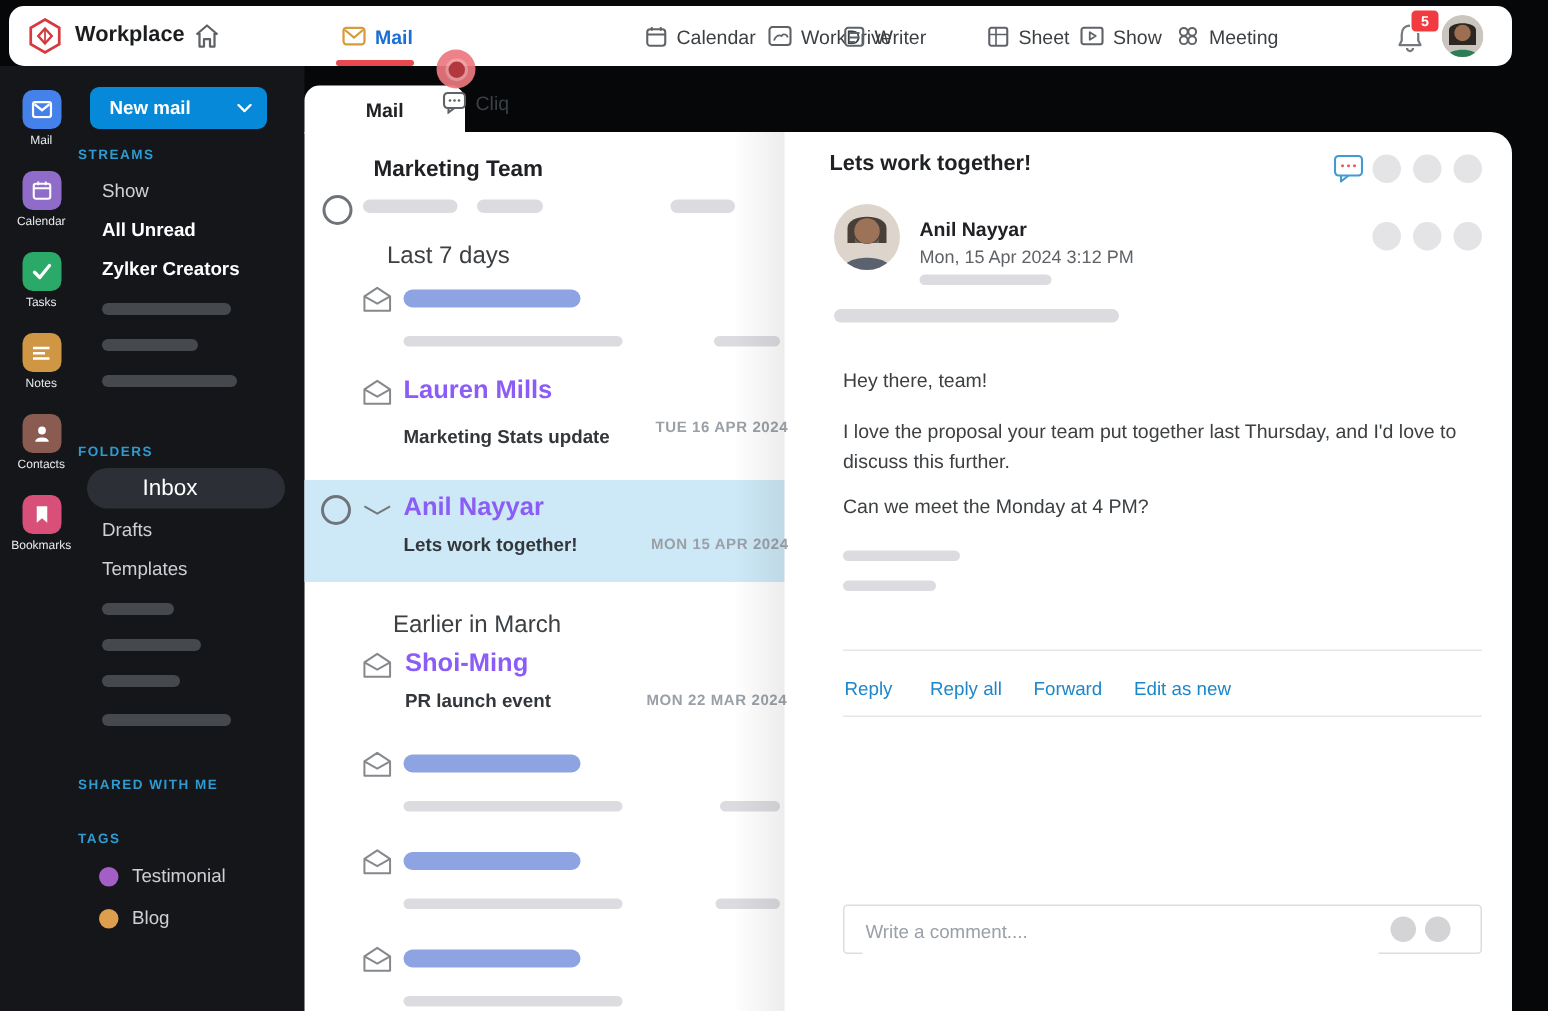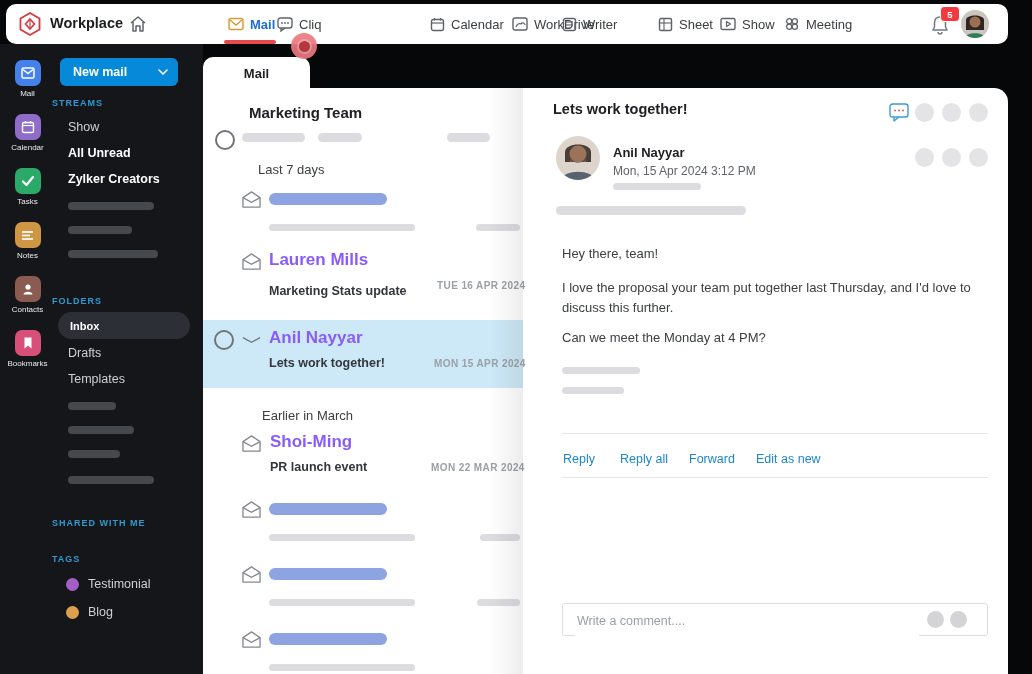--- a/index.html
+++ b/index.html
@@ -32,36 +32,36 @@
   .rail-label{font-size:8px;color:#e8eaed;margin-top:3px;display:block;}
 
   .newmail-btn{position:absolute;left:60px;top:58px;width:118px;height:28px;background:#0689d8;border-radius:6px;
                display:flex;align-items:center;justify-content:space-between;padding:0 10px 0 13px;box-sizing:border-box;cursor:pointer;}
   .newmail-btn span{color:#fff;font-size:12.5px;font-weight:bold;}
   .sb-label{position:absolute;left:52px;font-size:9px;font-weight:bold;color:#2f9ad0;letter-spacing:1px;}
   .sb-item{position:absolute;left:68px;font-size:12.5px;color:#cdd0d4;cursor:pointer;}
   .sb-item.bold{color:#fff;font-weight:bold;}
   .inbox-pill{position:absolute;left:58px;top:312px;width:132px;height:27px;background:#2c3036;border-radius:14px;
               display:flex;align-items:center;padding-left:12px;box-sizing:border-box;cursor:pointer;}
-  .inbox-pill span{color:#fff;font-size:11px;font-weight:bold;}
+  .inbox-pill span{color:#fff;font-size:15px;font-weight:normal;margin-left:25px;}
   .bar{position:absolute;background:#dcdce0;border-radius:99px;height:7px;}
   .bar.dark{background:#45494e;height:8px;}
   .bar.blue{background:#8ea4e2;height:12px;border-radius:7px;}
   .tag-dot{position:absolute;width:13px;height:13px;border-radius:50%;}
 
   
   .card{position:absolute;left:203px;top:88px;width:805px;height:586px;background:#fff;border-radius:0 14px 0 0;z-index:1;}
   .tab{position:absolute;left:203px;top:57px;width:107px;height:32px;background:#fff;border-radius:10px 10px 0 0;
        display:flex;align-items:center;justify-content:center;z-index:2;cursor:pointer;}
   .tab span{font-size:13px;font-weight:bold;color:#202124;}
 
   
   .list-title{position:absolute;left:249px;top:104px;font-size:15px;font-weight:bold;color:#202124;z-index:3;}
   .chk{position:absolute;width:16px;height:16px;border:2px solid #70747a;border-radius:50%;background:transparent;z-index:3;cursor:pointer;}
-  .sec-label{position:absolute;font-size:13px;color:#3c4043;z-index:3;padding-left:40px;}
+  .sec-label{position:absolute;font-size:16px;color:#3c4043;z-index:3;padding-left:40px;}
   .env{position:absolute;width:21px;height:19px;z-index:3;}
   .name{position:absolute;font-size:17px;font-weight:bold;color:#8b5cf6;z-index:3;}
   .subj{position:absolute;font-size:12.5px;font-weight:600;color:#33373c;z-index:3;}
   .date{position:absolute;font-size:10px;font-weight:600;color:#9aa0a6;letter-spacing:.4px;z-index:3;}
   .sel-row{position:absolute;left:203px;top:320px;width:320px;height:68px;background:#cde9f7;z-index:2;cursor:pointer;}
   .list-shade{position:absolute;left:489px;top:88px;width:34px;height:586px;z-index:4;pointer-events:none;
               background:linear-gradient(to right,rgba(20,20,25,0),rgba(20,20,25,.08));}
   .lz{z-index:3;}
 
   
@@ -98,21 +98,21 @@
 
     <div class="nav-item active" style="left:222px;">
       <svg width="16" height="14" viewBox="0 0 16 14">
         <rect x="1" y="1.5" width="14" height="11" rx="2" fill="none" stroke="#d89b3c" stroke-width="1.5"></rect>
         <polyline points="2,3 8,8 14,3" fill="none" stroke="#d89b3c" stroke-width="1.5"></polyline>
       </svg>
       <span>Mail</span>
     </div>
     <div class="nav-underline"></div>
 
-    <div class="nav-item" style="left:271px;">
+    <div class="nav-item" style="left:289px;margin-top:44px;">
       <svg width="16" height="15" viewBox="0 0 16 15">
         <rect x="1" y="1" width="14" height="10" rx="2.5" fill="none" stroke="#5f6368" stroke-width="1.4"></rect>
         <path d="M4 11 L4 14 L8 11" fill="none" stroke="#5f6368" stroke-width="1.4"></path>
         <circle cx="5" cy="6" r=".9" fill="#5f6368"></circle>
           <circle cx="8" cy="6" r=".9" fill="#5f6368"></circle>
           <circle cx="11" cy="6" r=".9" fill="#5f6368"></circle>
       </svg>
       <span>Cliq</span>
     </div>
 

